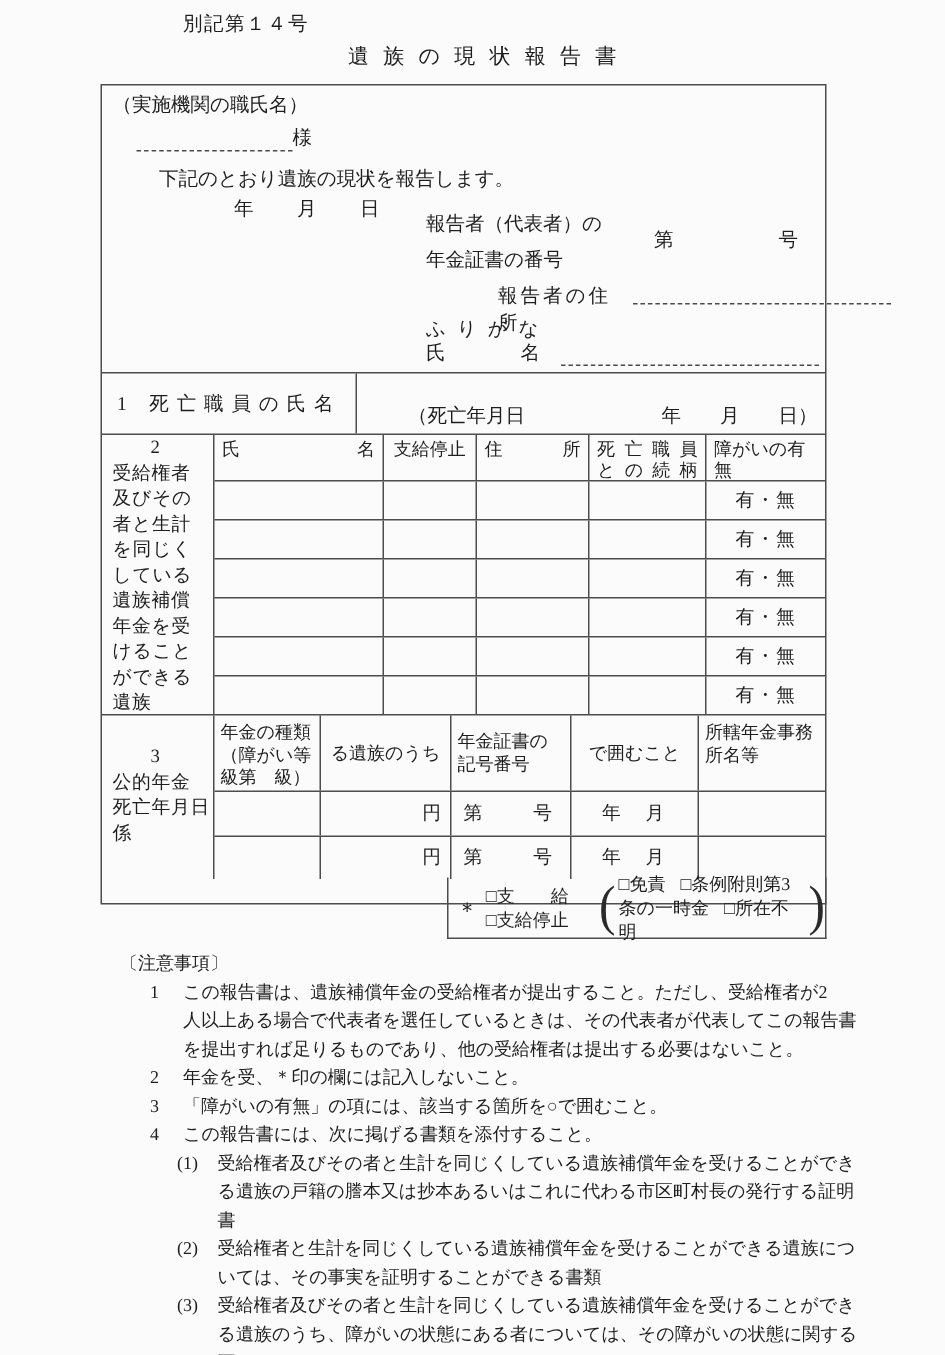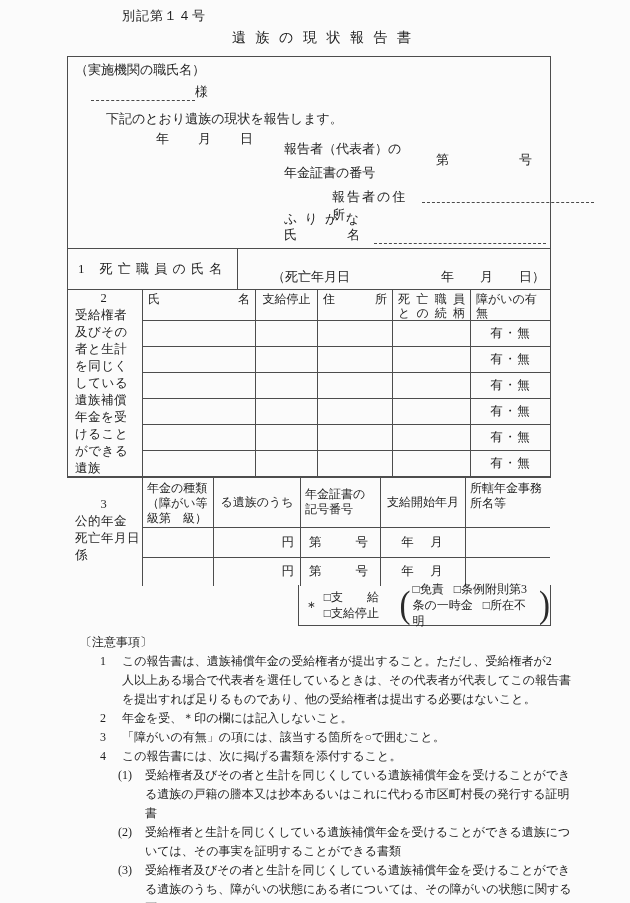--- a/index.html
+++ b/index.html
@@ -12,21 +12,21 @@
     font-family: "Liberation Serif", "DejaVu Serif", serif;
     font-size: 13px;
     overflow: hidden;
   }
   .abs { position: absolute; }
   .ml { white-space: pre-line; }
   .form-no { left: 78px; top: 7px; font-size: 13px; letter-spacing: 1px; margin-left: 44px; }
   .title { left: 81px; top: 29px; width: 484px; text-align: center; font-size: 14px; letter-spacing: 3px; }
 
   .mainbox {
-    left: 67px; top: 56px; width: 484px; height: 422px;
+    left: 67px; top: 56px; width: 484px; height: 547px;
     border: 1.4px solid #4d4d4d;
   }
   .bline { border-top: 1px solid #4d4d4d; }
   .rline { border-right: 1px solid #4d4d4d; }
 
   
   .sec-head { position: absolute; top: 0; left: 0; width: 100%; height: 191px; }
   .agency { position: absolute; left: 7px; top: 4px; }
   .addressee { position: absolute; left: 23px; top: 26px; display: flex; align-items: flex-end; }
   .fill-line { display: inline-block; border-bottom: 1.2px dashed #4a4a4a; height: 15px; }
@@ -222,21 +222,21 @@
 係</span>
     </div>
     <div class="sec3-table">
       <div class="s3hrow">
         <div class="k-kind rline s3h ml">年金の種類
 （障がい等
 級第　級）</div>
         <div class="k-amt rline s3h vmid" style="justify-content:center">る遺族のうち</div>
         <div class="k-cert rline s3h ml vmid">年金証書の
 記号番号</div>
-        <div class="k-start rline s3h vmid" style="justify-content:center">支給開始年月</div>
+        <div class="k-start rline s3h vmid" style="justify-content:center">で囲むこと</div>
         <div class="k-office s3h ml">所轄年金事務
 所名等</div>
       </div>
       <div class="s3row bline">
         <div class="k-kind rline"></div>
         <div class="k-amt rline vmid amt">
             <span>円</span>
           </div>
         <div class="k-cert rline vmid certcell">
           <span>第</span>

